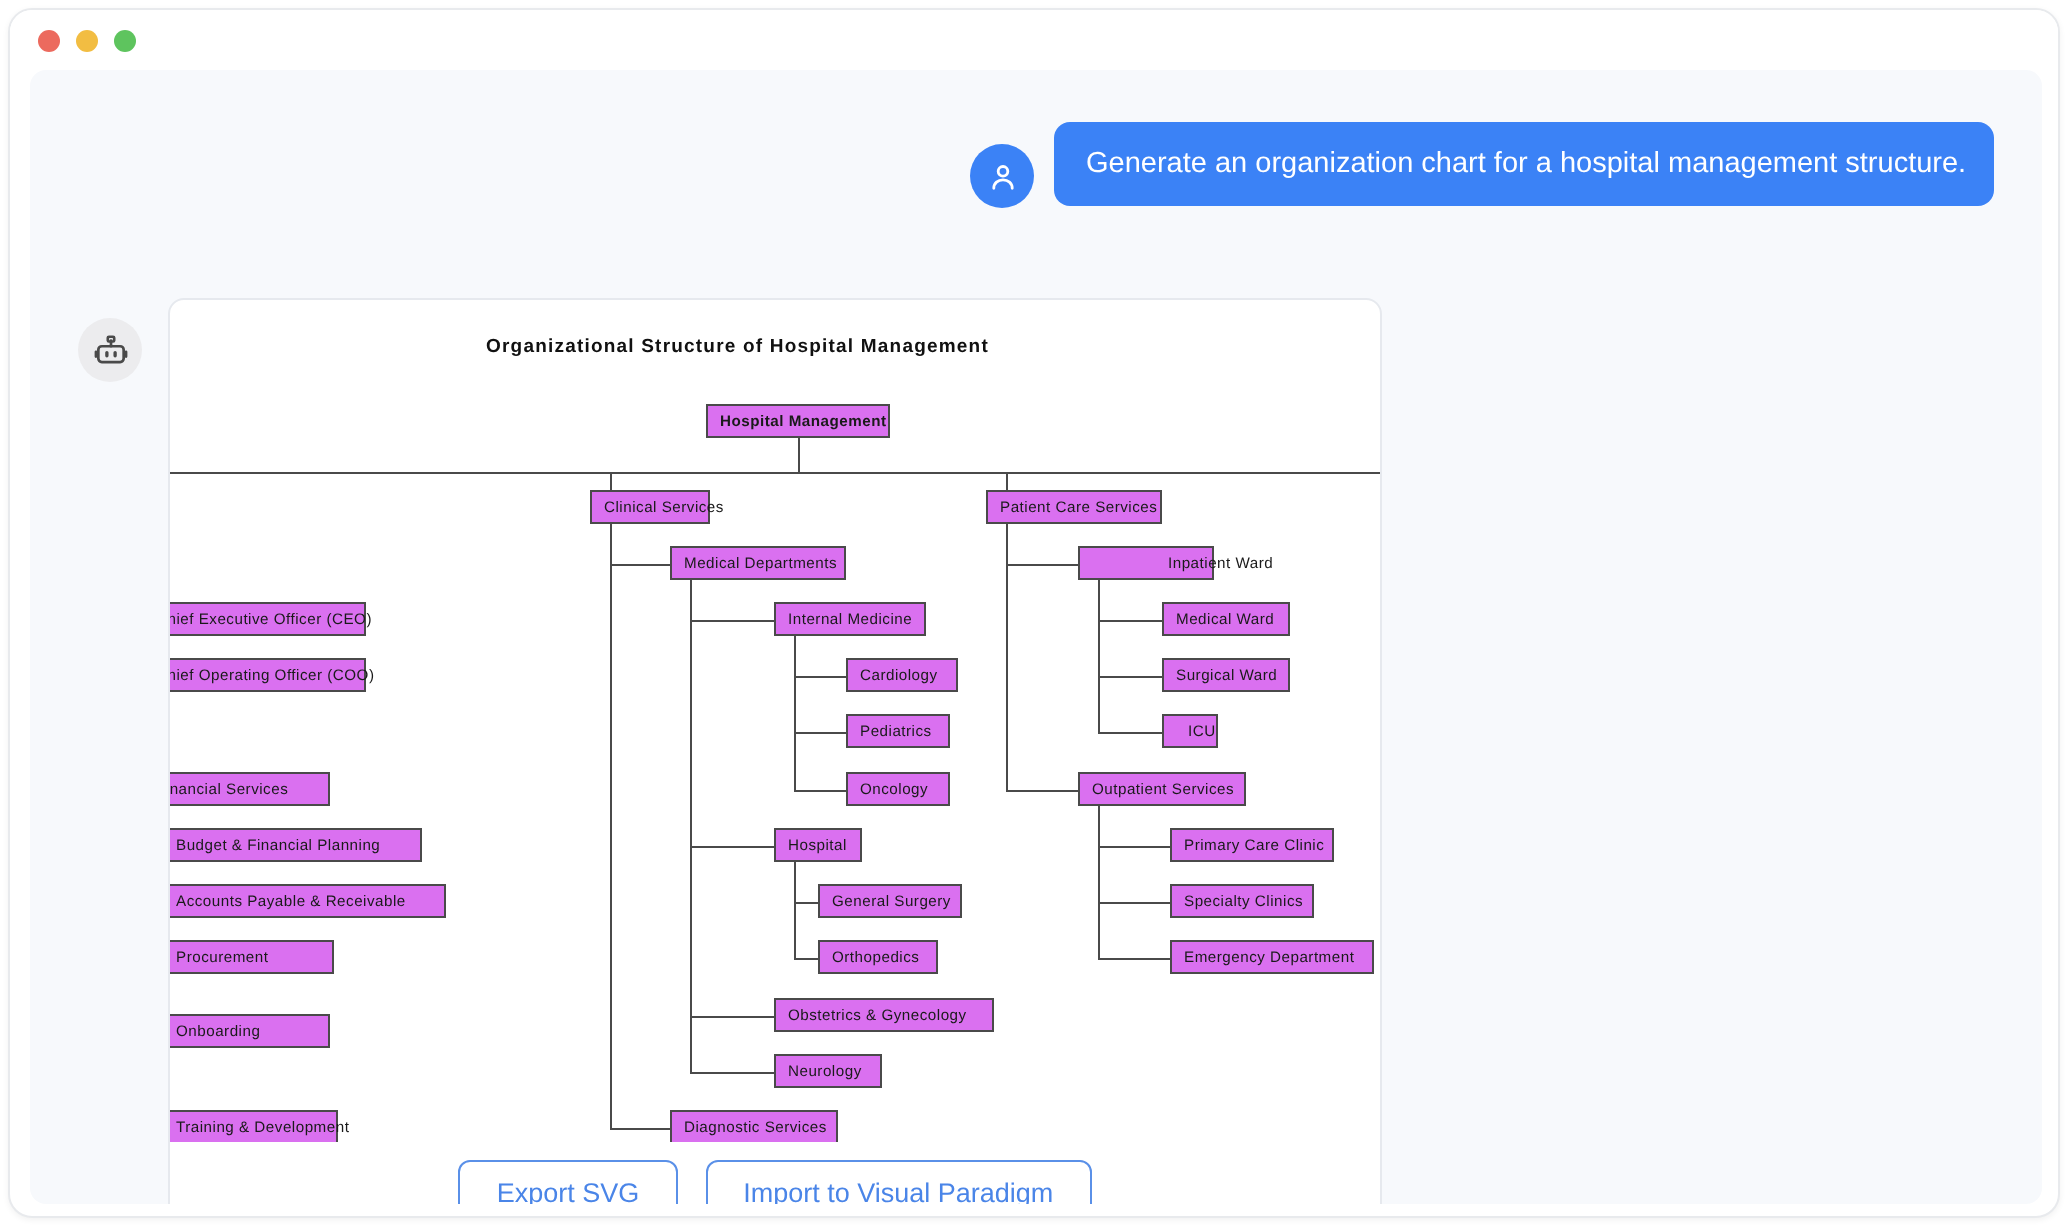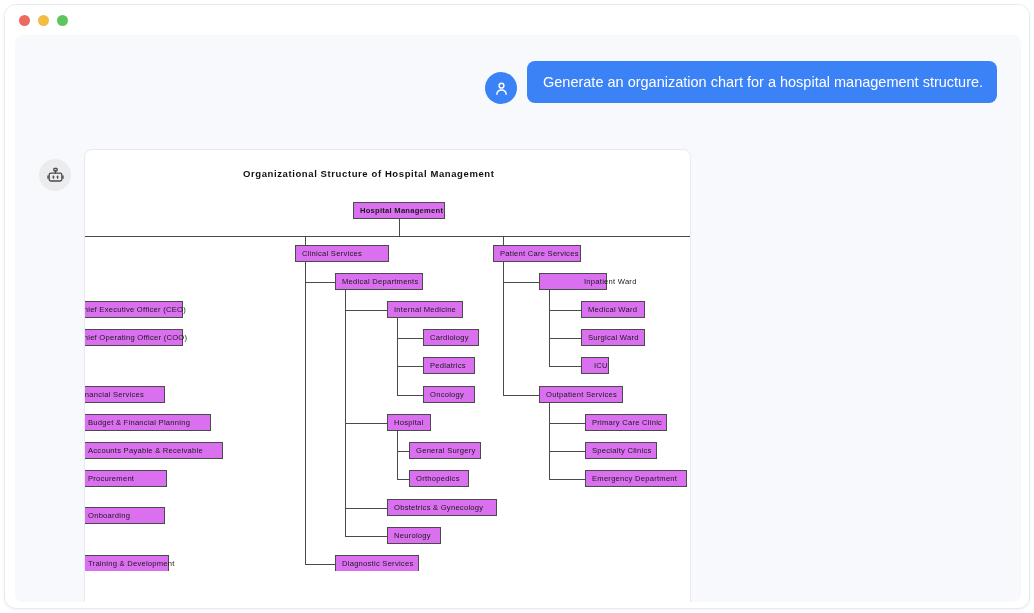--- a/index.html
+++ b/index.html
@@ -233,21 +233,21 @@
               <div class="edge edge-v" style="left: 650px; top: 86px; height: 9px;"></div>
               <div class="node" style="left: 500px; top: 52px; width: 92px; font-weight: bold;">Hospital Management</div>
               <div class="node" style="left: 218px; top: 151px; width: 112px;">Chief Executive Officer (CEO)</div>
               <div class="node" style="left: 218px; top: 179px; width: 112px;">Chief Operating Officer (COO)</div>
               <div class="node" style="left: 218px; top: 236px; width: 94px;">Financial Services</div>
               <div class="node" style="left: 228px; top: 264px; width: 130px;">Budget &amp; Financial Planning</div>
               <div class="node" style="left: 228px; top: 292px; width: 142px;">Accounts Payable &amp; Receivable</div>
               <div class="node" style="left: 228px; top: 320px; width: 86px;">Procurement</div>
               <div class="node" style="left: 228px; top: 357px; width: 84px;">Onboarding</div>
               <div class="node" style="left: 228px; top: 405px; width: 88px;">Training &amp; Development</div>
-              <div class="node" style="left: 442px; top: 95px; width: 94px;">Clinical Services</div>
+              <div class="node" style="left: 442px; top: 95px; width: 60px;">Clinical Services</div>
               <div class="node" style="left: 482px; top: 123px; width: 88px;">Medical Departments</div>
               <div class="node" style="left: 534px; top: 151px; width: 76px;">Internal Medicine</div>
               <div class="node" style="left: 570px; top: 179px; width: 56px;">Cardiology</div>
               <div class="node" style="left: 570px; top: 207px; width: 52px;">Pediatrics</div>
               <div class="node" style="left: 570px; top: 236px; width: 52px;">Oncology</div>
               <div class="node" style="left: 534px; top: 264px; width: 44px;">Hospital</div>
               <div class="node" style="left: 556px; top: 292px; width: 72px;">General Surgery</div>
               <div class="node" style="left: 556px; top: 320px; width: 60px;">Orthopedics</div>
               <div class="node" style="left: 534px; top: 349px; width: 110px;">Obstetrics &amp; Gynecology</div>
               <div class="node" style="left: 534px; top: 377px; width: 54px;">Neurology</div>
@@ -258,19 +258,21 @@
               <div class="node" style="left: 728px; top: 179px; width: 64px;">Surgical Ward</div>
               <div class="node" style="left: 728px; top: 207px; width: 28px; padding-left: 12px;">ICU</div>
               <div class="node" style="left: 686px; top: 236px; width: 84px;">Outpatient Services</div>
               <div class="node" style="left: 732px; top: 264px; width: 82px;">Primary Care Clinic</div>
               <div class="node" style="left: 732px; top: 292px; width: 72px;">Specialty Clinics</div>
               <div class="node" style="left: 732px; top: 320px; width: 102px;">Emergency Department</div>
             </div>
         </div>
 
         <div id="card-actions">
+          <button class="action-btn">Export SVG</button>
+          <button class="action-btn">Import to Visual Paradigm</button>
         </div>
 
       </div>
     </div>
 
   </div>
 </div>
 
 </body></html>

